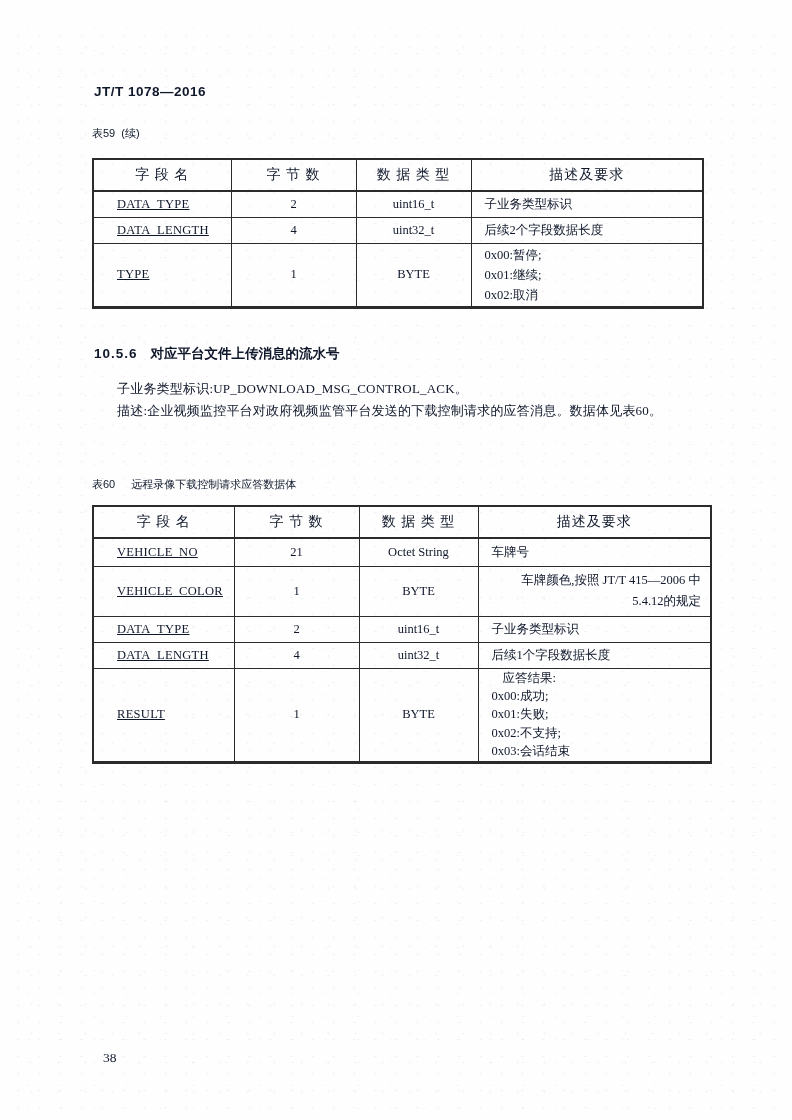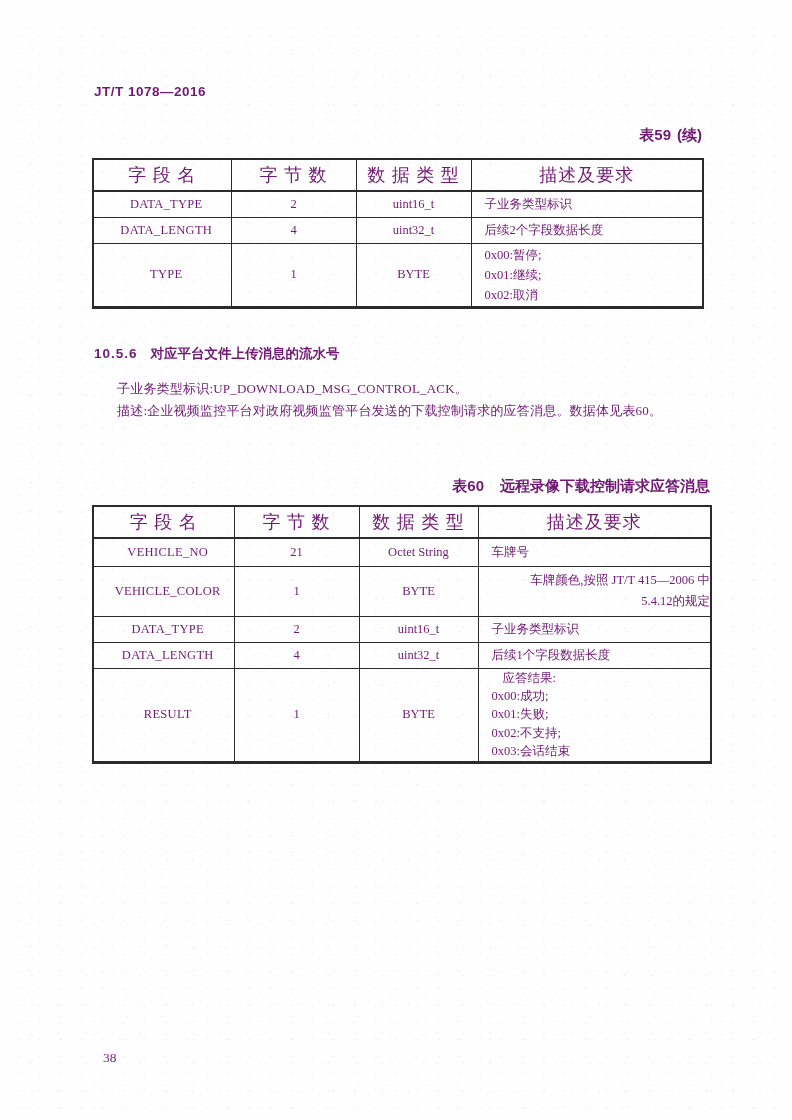--- a/index.html
+++ b/index.html
@@ -2,21 +2,21 @@
 <html><head>
 <meta charset="utf-8">
 <style>
   html,body { margin:0; padding:0; background:#e9e9e9; }
   .page {
     position:relative;
     width:792px; height:1120px;
     background:#fefefe;
     overflow:hidden;
     font-family:"Liberation Serif", serif;
-    color:#701a75;
+    color:#0f172a;
   }
   
   .noise {
     position:absolute; top:24px; left:6px; right:6px; bottom:6px;
     background-image:
       radial-gradient(rgba(219,128,206,0.15) 0.8px, transparent 1.3px),
       radial-gradient(rgba(128,202,148,0.12) 0.8px, transparent 1.3px),
       radial-gradient(rgba(148,148,222,0.09) 0.8px, transparent 1.3px);
     background-size: 21px 17px, 27px 29px, 33px 23px;
     background-position: 2px 4px, 12px 9px, 6px 15px;
@@ -27,22 +27,22 @@
 
   .doc-header {
     position:absolute; left:94px; top:84px;
     font-family:"Liberation Sans", sans-serif;
     font-size:13.5px; font-weight:bold; letter-spacing:0.5px;
   }
 
   .caption {
     position:absolute;
     font-family:"Liberation Sans", sans-serif;
-    font-size:15px; font-weight:bold;
-    text-align:right;
+    font-size:11px; font-weight:normal;
+    text-align:left;
   }
   .caption59 { left:92px; width:610px; top:126px; }
   .caption60 { left:92px; width:618px; top:477px; }
   .cap-label { margin-right:6px; }
   .cap-title { margin-left:10px; }
 
   table.t {
     position:absolute; left:92px;
     border-collapse:collapse;
     table-layout:fixed;
@@ -54,33 +54,33 @@
   .t th, .t td {
     border:1.4px solid #2b2b2b;
     vertical-align:middle;
     padding:0;
     overflow:hidden;
   }
   table.t { border:2.2px solid #2b2b2b; border-bottom-width:3px; }
   .t thead th {
     border-bottom-width:2px;
     font-weight:normal;
-    font-size:18px;
+    font-size:14px;
     height:30px;
     text-align:center;
     letter-spacing:1px;
   }
   .t59 col.c1 { width:138px; } .t59 col.c2 { width:125px; }
   .t59 col.c3 { width:115px; } .t59 col.c4 { width:232px; }
   .t60 col.c1 { width:141px; } .t60 col.c2 { width:125px; }
   .t60 col.c3 { width:119px; } .t60 col.c4 { width:233px; }
 
-  .t td.cf { text-align:center; padding-left:8px; letter-spacing:0.3px; }
+  .t td.cf { text-align:left; padding-left:23px; letter-spacing:0.3px;text-decoration:underline; }
   .t td.cb, .t td.ct { text-align:center; }
-  .t td.cd { text-align:left; padding-left:13px; padding-right:0; }
+  .t td.cd { text-align:left; padding-left:13px; padding-right:9px; }
   .t td.cd div { line-height:20px; }
 
   .t59 tbody tr { height:26px; }
   .t59 tr.row-type { height:64px; }
   .t60 tbody tr { height:26px; }
   .t60 tr.row-vno { height:28px; }
   .t60 tr.row-vcolor { height:50px; }
   .t60 tr.row-vcolor td.cd div { line-height:21px;text-align:right; }
   .t60 tr.row-result { height:93px; }
   .t60 tr.row-result td.cd div { line-height:18.4px; }
@@ -162,21 +162,21 @@
   <div class="sec-heading">
     <span class="sec-num">10.5.6</span><span>对应平台文件上传消息的流水号</span>
   </div>
 
   <div class="paras">
     <div class="para">子业务类型标识:UP_DOWNLOAD_MSG_CONTROL_ACK。</div>
     <div class="para">描述:企业视频监控平台对政府视频监管平台发送的下载控制请求的应答消息。数据体见表60。</div>
   </div>
 
   <div class="caption caption60">
-    <span class="cap-label">表60</span><span class="cap-title">远程录像下载控制请求应答消息</span>
+    <span class="cap-label">表60</span><span class="cap-title">远程录像下载控制请求应答数据体</span>
   </div>
 
   <table class="t t60">
     <colgroup>
         <col class="c1">
         <col class="c2">
         <col class="c3">
         <col class="c4">
       </colgroup>
     <thead>

